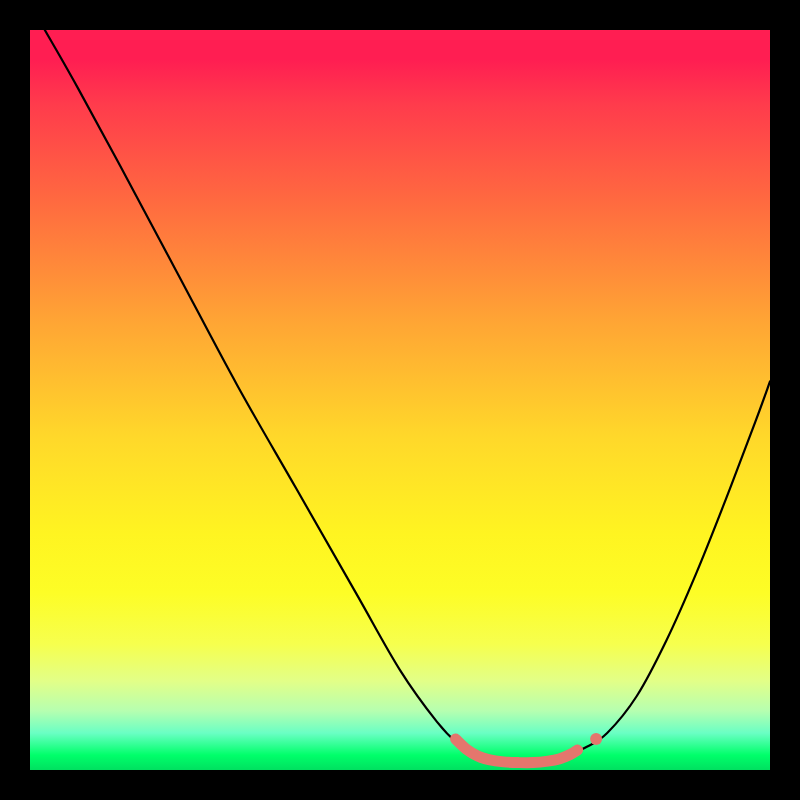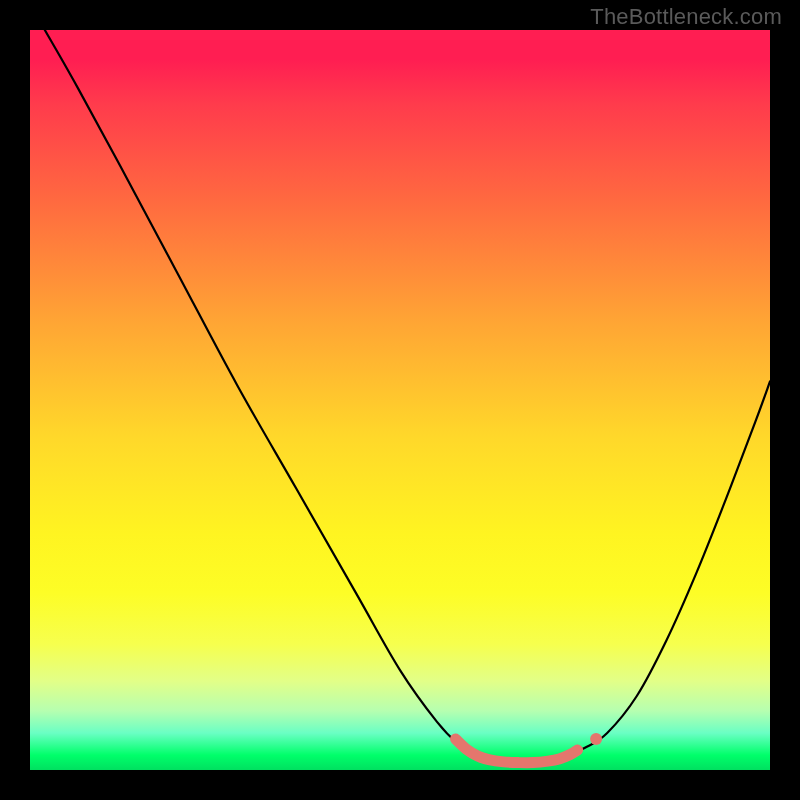--- a/index.html
+++ b/index.html
@@ -58,21 +58,20 @@
   .accent-layer {
     position: absolute;
     inset: 0;
     pointer-events: none;
   }
 </style>
 </head>
 <body>
 
 <div class="container">
-  <div class="watermark">TheBottleneck.com</div>
 
   <div class="plot-frame">
     <div class="gradient"></div>
     <svg class="line-layer" width="740" height="740" viewBox="0 0 740 740" preserveAspectRatio="none">
       <path id="curve-left" fill="none" stroke="#000" stroke-width="2.2" stroke-linecap="round" stroke-linejoin="round" d="M 14.8 0 C 20.128 9.323999999999991, 31.08 27.82399999999995, 44.4 51.799999999999955 C 57.72 75.77599999999995, 70.152 98.56800000000004, 88.8 133.20000000000005 C 107.448 167.83200000000005, 126.688 204.24, 148 244.2 C 169.312 284.15999999999997, 185.88800000000003 316.572, 207.20000000000002 355.2 C 228.512 393.828, 245.08799999999997 421.504, 266.4 458.8 C 287.712 496.096, 306.952 529.766, 325.6 562.4 C 344.24800000000005 595.034, 355.348 616.7900000000001, 370 640.1 C 384.652 663.41, 396.34400000000005 678.4467999999999, 407.00000000000006 691.9 C 417.65600000000006 705.3532, 421.874 708.5796, 429.2 714.84 C 436.52599999999995 721.1004, 444.37 724.5487999999999, 447.7 726.68"></path>
       <path id="curve-right" fill="none" stroke="#000" stroke-width="2.2" stroke-linecap="round" stroke-linejoin="round" d="M 540.1999999999999 723.72 C 542.8639999999999 722.6544, 548.34 721.5296, 555 717.8 C 561.66 714.0704, 567.8760000000001 712.324, 577.2 703 C 586.524 693.676, 596.144 682.65, 606.8 666 C 617.4559999999999 649.35, 625.7439999999999 632.478, 636.4 610.5 C 647.056 588.522, 655.344 569.208, 666 543.9 C 676.656 518.592, 684.944 497.206, 695.5999999999999 469.90000000000003 C 706.2559999999999 442.59400000000005, 717.208 413.51200000000006, 725.1999999999999 392.20000000000005 C 733.1919999999999 370.88800000000003, 737.336 358.826, 740 351.5"></path>
     </svg>
     <svg class="accent-layer" width="740" height="740" viewBox="0 0 740 740" preserveAspectRatio="none">
       <path id="accent-path" fill="none" stroke="#e4766d" stroke-width="11" stroke-linecap="round" stroke-linejoin="round" d="M 425.49999999999994 708.92 C 427.49799999999993 710.7847999999999, 432.604 716.2163999999999, 436.59999999999997 719.28 C 440.59599999999995 722.3436, 443.704 724.0752, 447.7 725.94 C 451.69599999999997 727.8048000000001, 454.13800000000003 728.5744, 458.8 729.64 C 463.462 730.7056, 468.272 731.3272000000001, 473.6 731.86 C 478.92800000000005 732.3928, 483.072 732.4668, 488.40000000000003 732.6 C 493.72800000000007 732.7332, 497.87200000000007 732.8664, 503.20000000000005 732.6 C 508.528 732.3336, 513.338 731.7860000000001, 518 731.12 C 522.662 730.454, 525.104 730.0988, 529.1 728.9 C 533.096 727.7012, 536.8699999999999 726.0584, 540.1999999999999 724.46 C 543.53 722.8616000000001, 546.268 720.8192, 547.6 720.02"></path>
       <g id="accent-dots">

